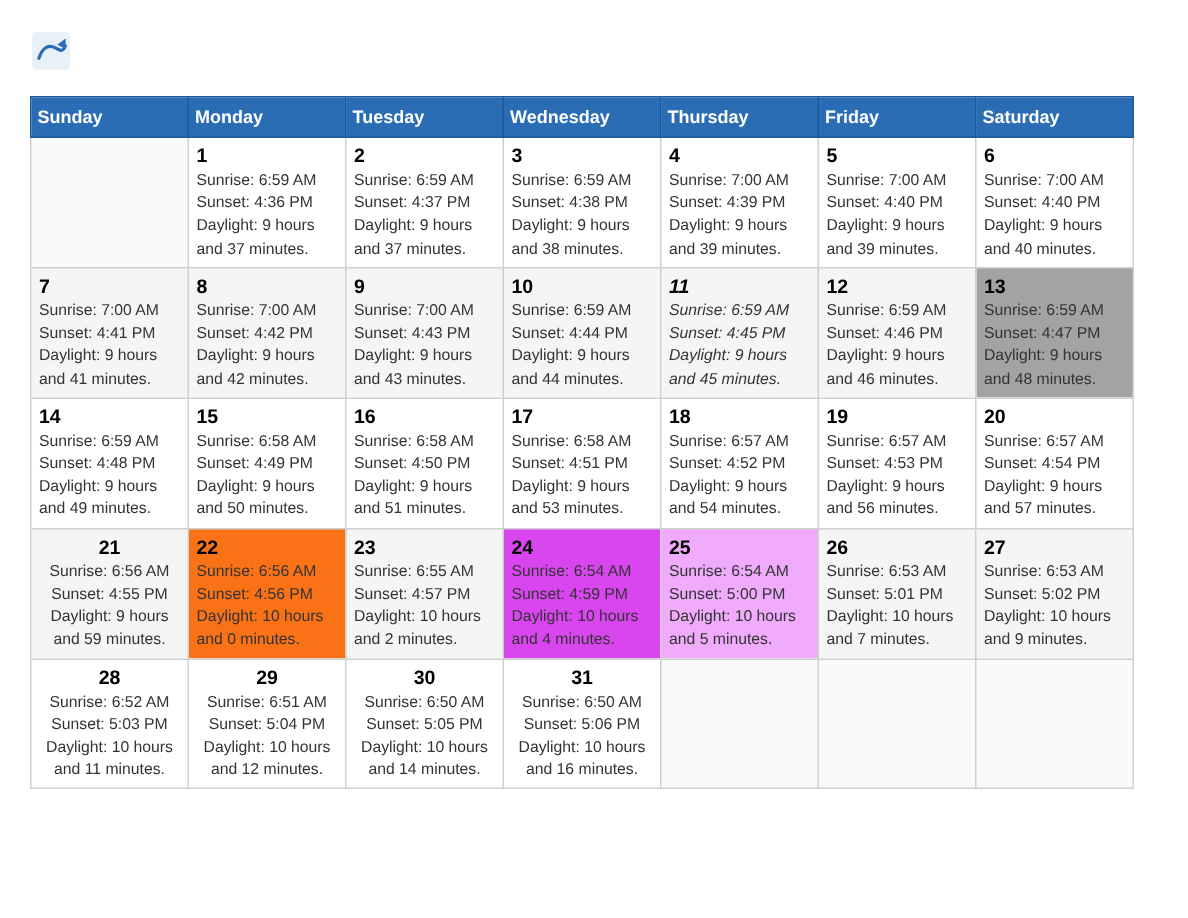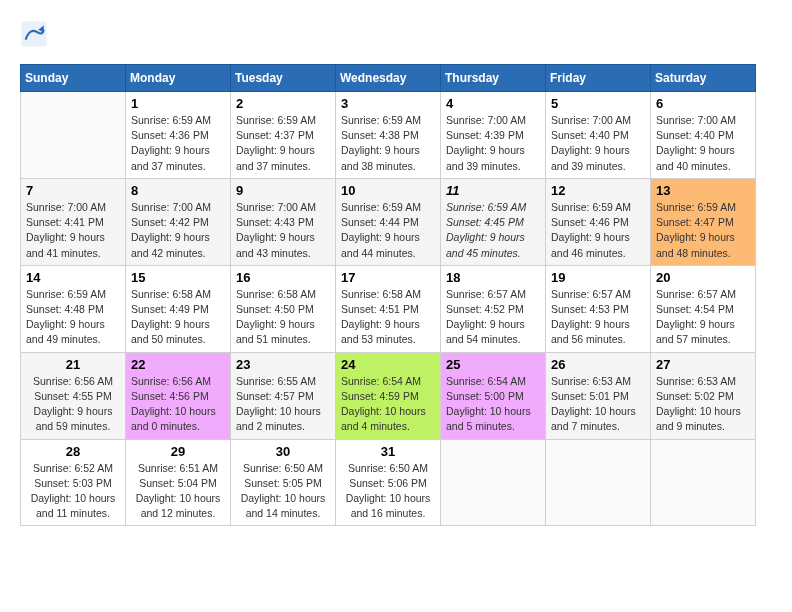--- a/index.html
+++ b/index.html
@@ -173,21 +173,21 @@
             <div class="day-info">Sunrise: 6:59 AM<br>Sunset: 4:44 PM<br>Daylight: 9 hours<br>and 44 minutes.</div>
           </td>
           <td style="background: rgb(245, 245, 245); font-style: italic;">
             <span class="day-number">11</span>
             <div class="day-info">Sunrise: 6:59 AM<br>Sunset: 4:45 PM<br>Daylight: 9 hours<br>and 45 minutes.</div>
           </td>
           <td style="background: rgb(245, 245, 245);">
             <span class="day-number">12</span>
             <div class="day-info">Sunrise: 6:59 AM<br>Sunset: 4:46 PM<br>Daylight: 9 hours<br>and 46 minutes.</div>
           </td>
-          <td style="background: #fdba74;">
+          <td style="background: #a3a3a3;">
             <span class="day-number">13</span>
             <div class="day-info">Sunrise: 6:59 AM<br>Sunset: 4:47 PM<br>Daylight: 9 hours<br>and 48 minutes.</div>
           </td>
         </tr>
         <tr>
           <td>
             <span class="day-number">14</span>
             <div class="day-info">Sunrise: 6:59 AM<br>Sunset: 4:48 PM<br>Daylight: 9 hours<br>and 49 minutes.</div>
           </td>
           <td>
@@ -213,29 +213,29 @@
           <td>
             <span class="day-number">20</span>
             <div class="day-info">Sunrise: 6:57 AM<br>Sunset: 4:54 PM<br>Daylight: 9 hours<br>and 57 minutes.</div>
           </td>
         </tr>
         <tr>
           <td style="background: rgb(245, 245, 245); text-align: center;">
             <span class="day-number">21</span>
             <div class="day-info">Sunrise: 6:56 AM<br>Sunset: 4:55 PM<br>Daylight: 9 hours<br>and 59 minutes.</div>
           </td>
-          <td style="background: #f0abfc;">
+          <td style="background: #f97316;">
             <span class="day-number">22</span>
             <div class="day-info">Sunrise: 6:56 AM<br>Sunset: 4:56 PM<br>Daylight: 10 hours<br>and 0 minutes.</div>
           </td>
           <td style="background: rgb(245, 245, 245); margin-left: 28px;">
             <span class="day-number">23</span>
             <div class="day-info">Sunrise: 6:55 AM<br>Sunset: 4:57 PM<br>Daylight: 10 hours<br>and 2 minutes.</div>
           </td>
-          <td style="background: #bef264; margin-left: 34px;">
+          <td style="background: #d946ef; margin-left: 34px;">
             <span class="day-number">24</span>
             <div class="day-info">Sunrise: 6:54 AM<br>Sunset: 4:59 PM<br>Daylight: 10 hours<br>and 4 minutes.</div>
           </td>
           <td style="background: #f0abfc;">
             <span class="day-number">25</span>
             <div class="day-info">Sunrise: 6:54 AM<br>Sunset: 5:00 PM<br>Daylight: 10 hours<br>and 5 minutes.</div>
           </td>
           <td style="background: rgb(245, 245, 245);">
             <span class="day-number">26</span>
             <div class="day-info">Sunrise: 6:53 AM<br>Sunset: 5:01 PM<br>Daylight: 10 hours<br>and 7 minutes.</div>

